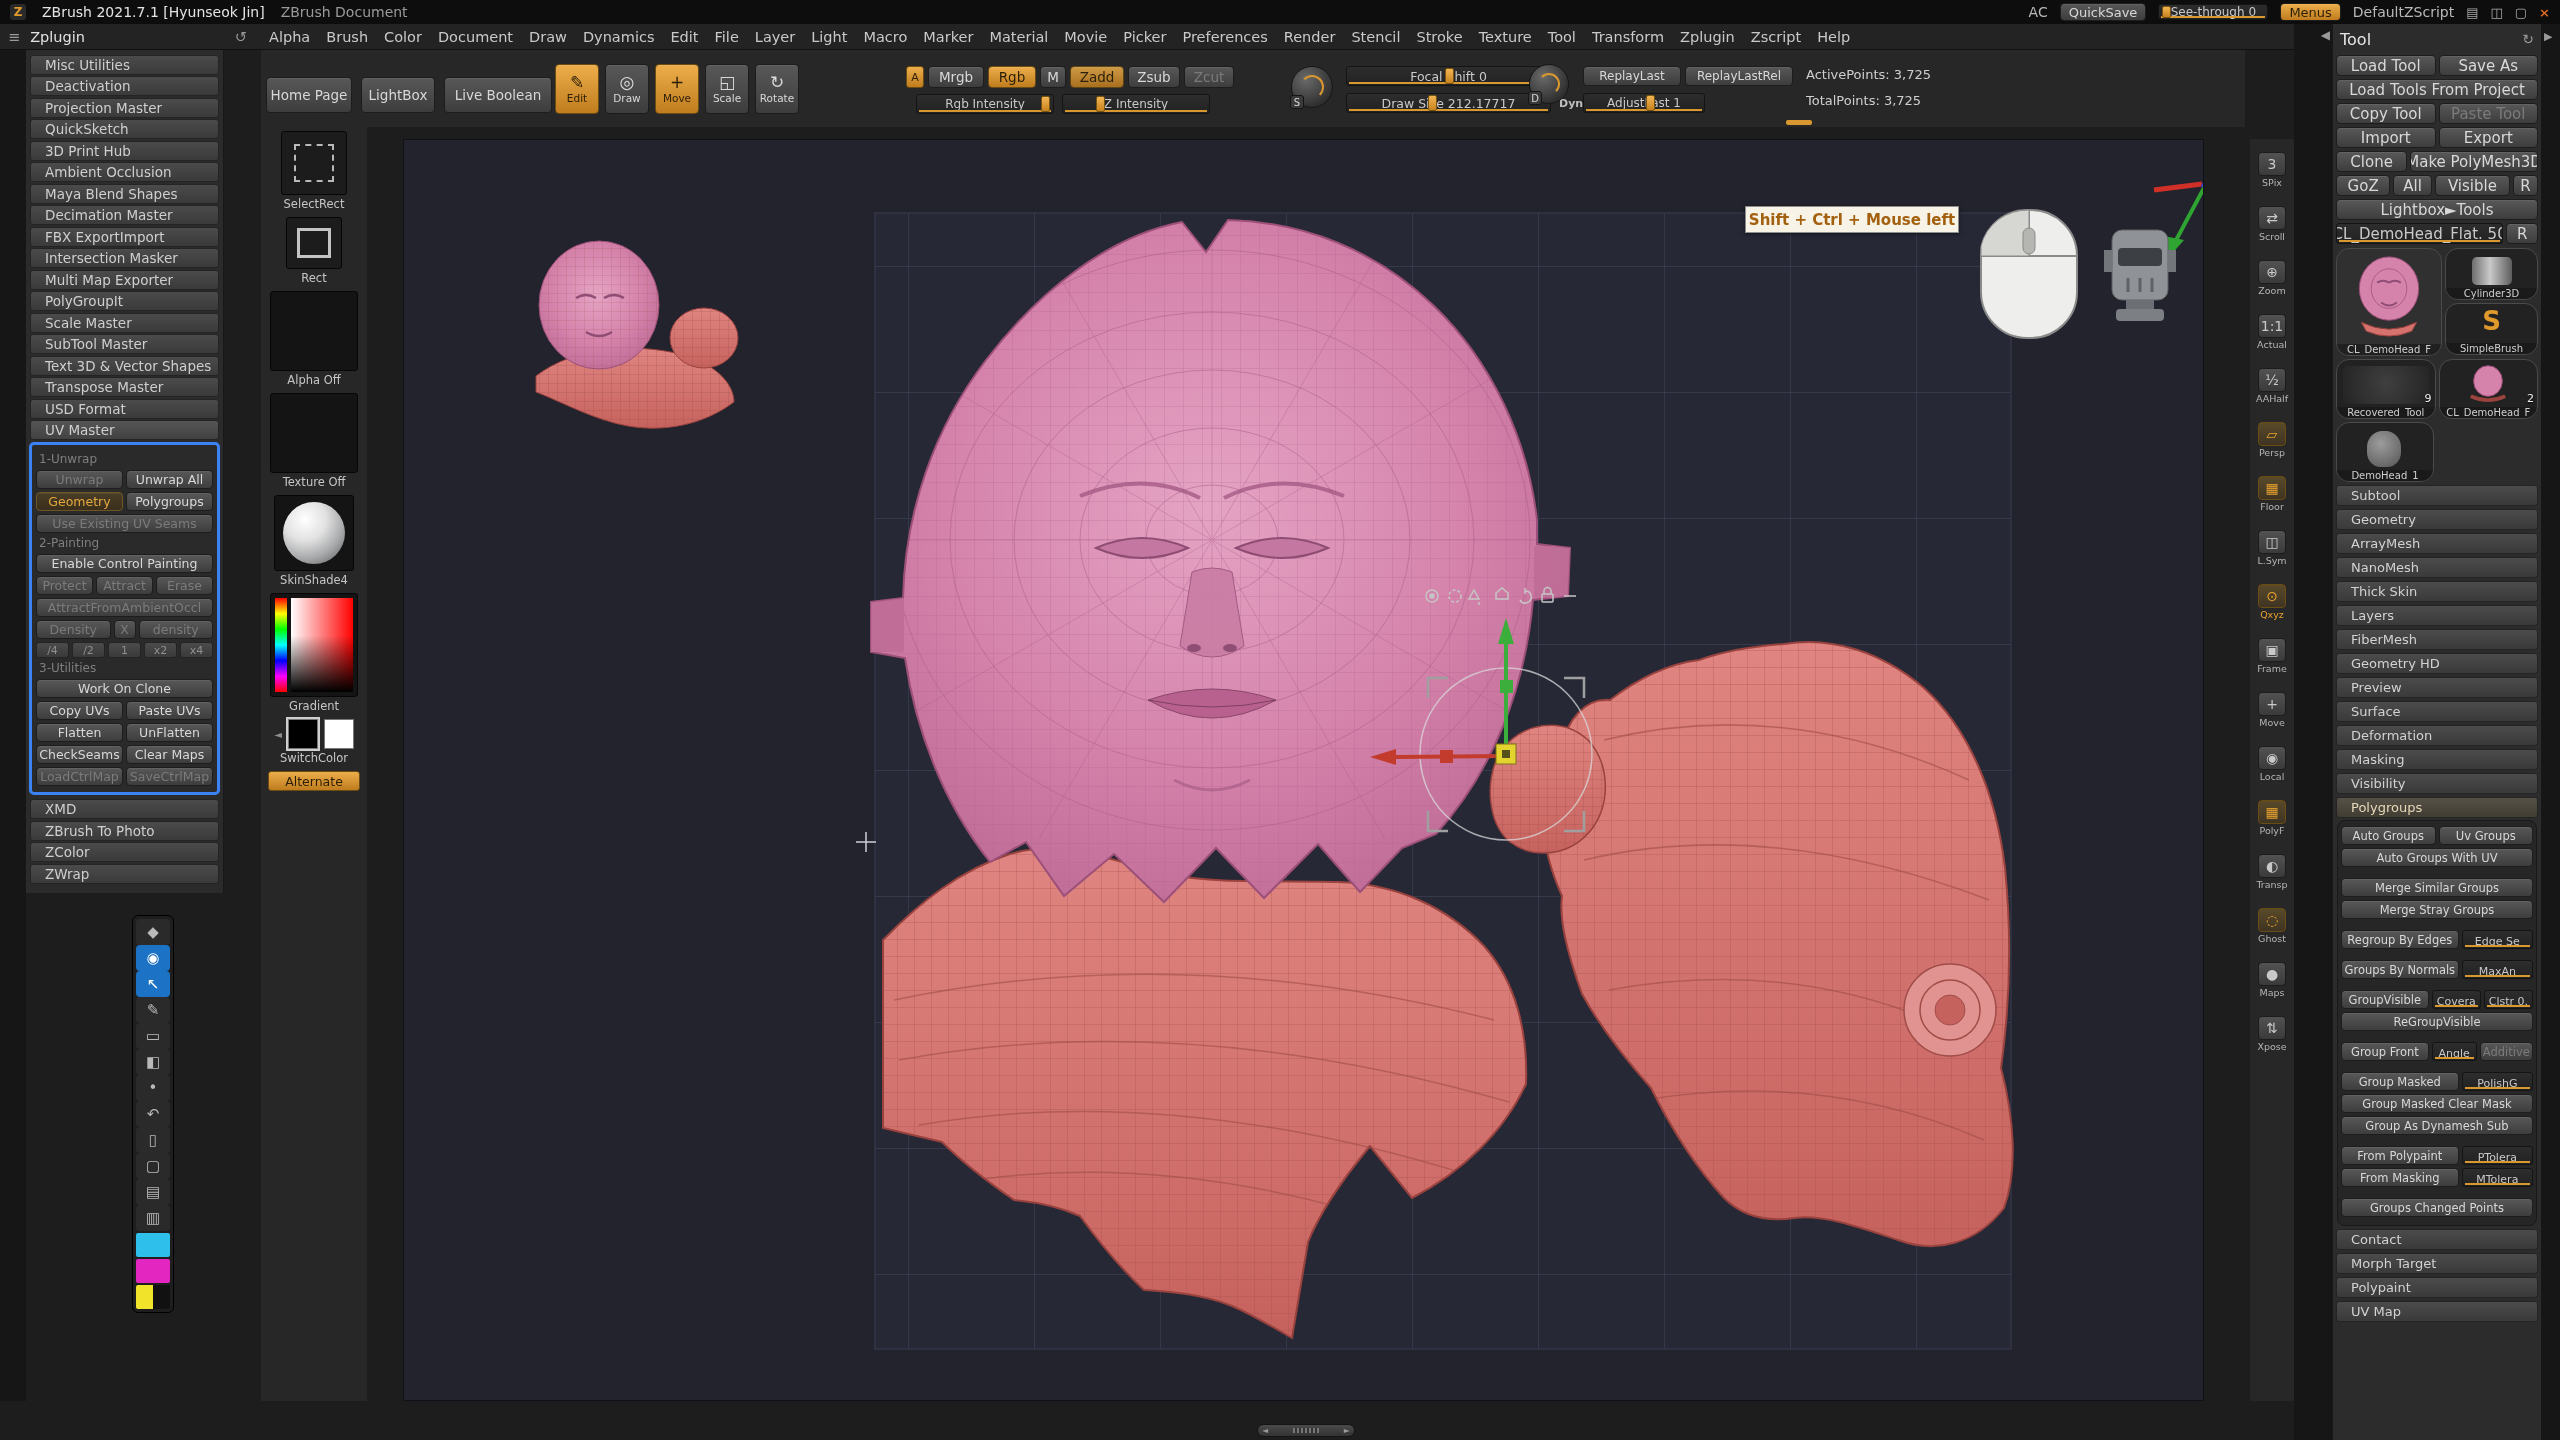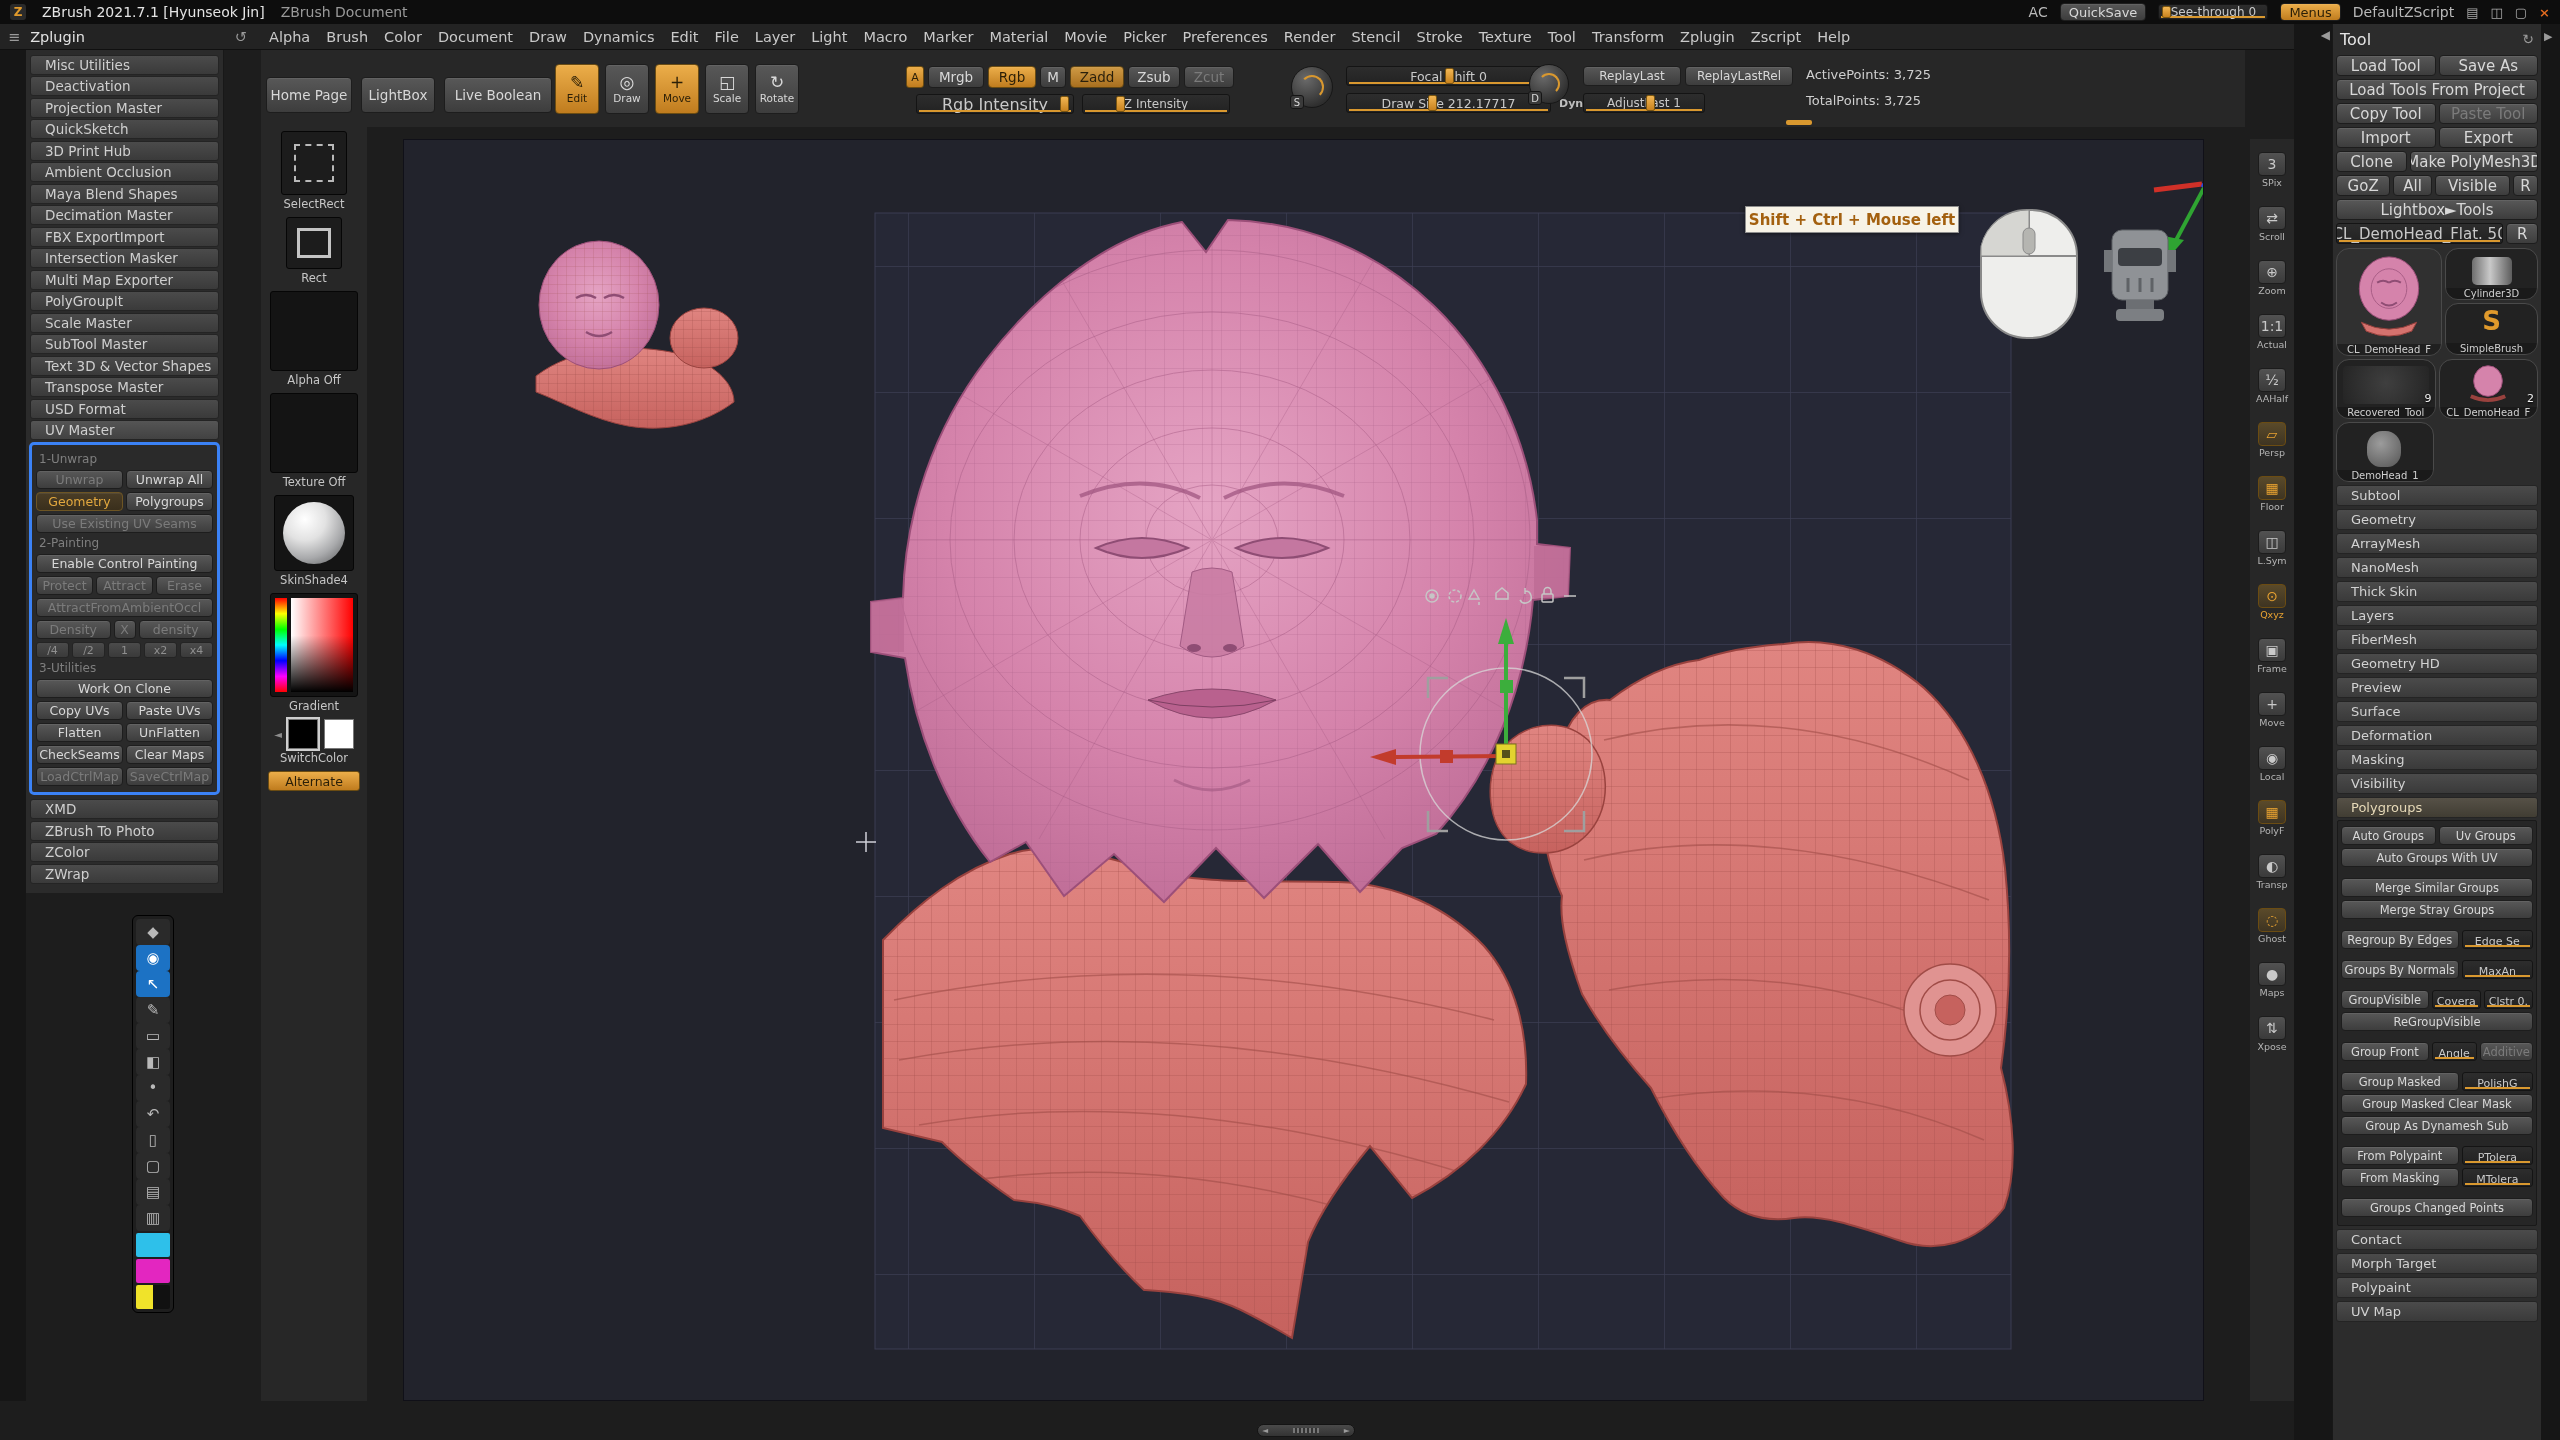--- a/index.html
+++ b/index.html
@@ -147,21 +147,21 @@
   .mid { flex:1; height:60px; }
   .cylshape { position:absolute; left:26px; top:8px; width:40px; height:28px; border-radius:5px;
               background:linear-gradient(to right,#6e6e6e,#c9c9c9 45%,#5d5d5d); }
   .sglyph { position:absolute; left:0; right:0; top:2px; text-align:center; font-size:26px; font-weight:bold; color:#e09a2c; }
   .grayhead { position:absolute; left:30px; top:8px; width:34px; height:36px; border-radius:45% 45% 40% 40%;
               background:radial-gradient(circle at 40% 35%, #9c9c9c, #555); }
   .darkshape { position:absolute; inset:6px 6px 14px; background:radial-gradient(circle at 50% 45%, #3f3f3f, #242424); border-radius:4px; }
   .sec { height:21px; margin-top:3px; padding-left:14px; display:flex; align-items:center; font-size:13px;
          background:linear-gradient(#4b4b4b,#3a3a3a); border:1px solid #242424; border-radius:3px; color:#d2d2d2; }
   .sec.open { background:linear-gradient(#565147,#413d33); color:#e6d9b8; }
-  #pg-box { margin:2px 1px; padding:2px 3px 8px; background:#262626; border:1px solid #191919; border-radius:2px; }
+  #pg-box { margin:2px 1px; padding:2px 3px 8px; background:#262626; border:1px solid #191919; border-radius:8px; }
   .prow { display:flex; gap:3px; margin-top:3px; }
   .prow.gap { margin-top:11px; }
   .pb { height:19px; font-size:11.5px; flex:1; }
   .pslider { font-size:11px; flex:0.6;align-items:flex-end; }
 
   #right-edge { position:absolute; left:2541px; top:24px; width:19px; bottom:0; background:#161616; }
   #right-edge .collapse { position:absolute; left:3px; top:6px; color:#9a9a9a; font-size:11px; }
 
   
   #footer { position:absolute; left:0; top:1401px; width:2294px; height:39px; background:#1d1d1d; }
@@ -381,21 +381,21 @@
     <div class="abs" style="left:645px;top:16px;display:flex;gap:4px;height:22px">
       <div class="a-badge" style="width:18px">A</div>
       <div class="btn shelf-btn" style="width:56px">Mrgb</div>
       <div class="btn shelf-btn active" style="width:48px">Rgb</div>
       <div class="btn shelf-btn" style="width:26px">M</div>
       <div class="btn shelf-btn active" style="width:54px;opacity:.85">Zadd</div>
       <div class="btn shelf-btn" style="width:52px">Zsub</div>
       <div class="btn shelf-btn dim" style="width:50px">Zcut</div>
     </div>
     <div class="abs" style="left:655px;top:44px;display:flex;gap:8px;height:20px">
-      <div class="slider" style="width: 158px; font-size: 16px; --p: 94%;">
+      <div class="slider" style="width: 138px; font-size: 12px; --p: 94%;">
           <u></u>
           <b></b>
           <span>Rgb Intensity</span>
         </div>
       <div class="slider" style="width: 148px; font-size: 12px; --p: 25%;">
           <u></u>
           <b></b>
           <span>Z Intensity</span>
         </div>
     </div>

